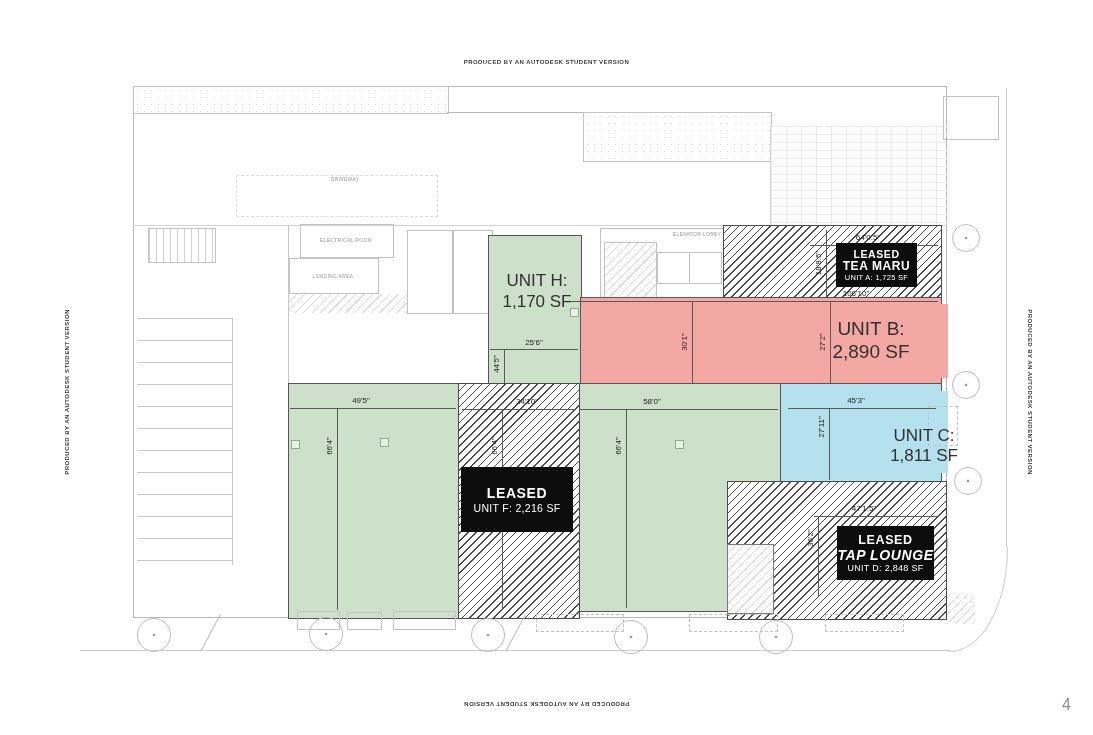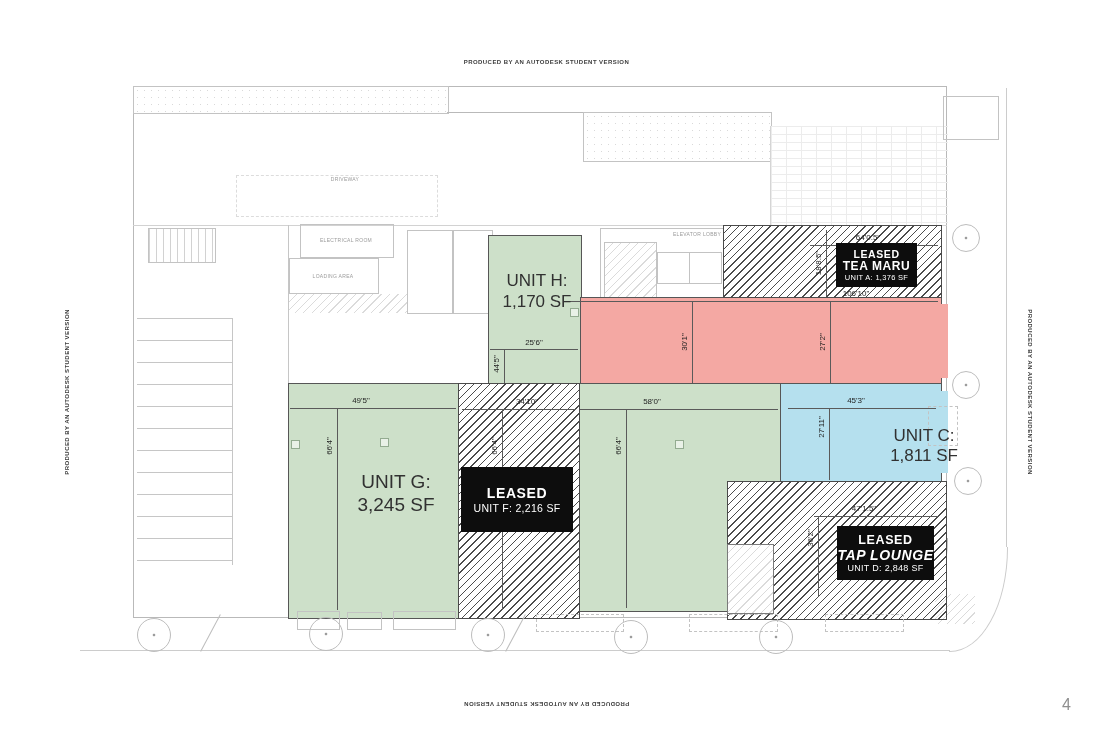--- a/index.html
+++ b/index.html
@@ -161,33 +161,33 @@
   <div class="vdim" style="left:329px;top:446px;">66'4"</div>
   <div class="vdim" style="left:494px;top:446px;">66'4"</div>
   <div class="vdim" style="left:618px;top:446px;">66'4"</div>
   <div class="vdim" style="left:821px;top:427px;">27'11"</div>
   <div class="vdim" style="left:810px;top:538px;">36'2"</div>
 
   <div class="ulabel" style="left:537px;top:291px;font-size:17px;line-height:21px;">
     <div class="l1">UNIT H:</div>
     <div class="l2">1,170 SF</div>
   </div>
-  <div class="ulabel" style="left:396px;top:493px;font-size:19px;line-height:23px;">
-    <div class="l1">UNIT G:</div>
-    <div class="l2">3,245 SF</div>
+  <div class="ulabel" style="left:871px;top:340px;font-size:19px;line-height:23px;">
+    <div class="l1">UNIT B:</div>
+    <div class="l2">2,890 SF</div>
   </div>
   <div class="ulabel" style="left:924px;top:446px;font-size:17px;line-height:20px;">
     <div class="l1">UNIT C:</div>
     <div class="l2">1,811 SF</div>
   </div>
 
   <div class="bbox" style="left:836px;top:243px;width:81px;height:44px;">
     <div class="s" style="font-size:10.5px;">LEASED</div>
     <div class="t" style="font-size:12px;">TEA MARU</div>
-    <div class="d" style="font-size:7.5px;">UNIT A: 1,376 SF</div>
+    <div class="d" style="font-size:7.5px;">UNIT A: 1,725 SF</div>
   </div>
   <div class="bbox" style="left:461px;top:467px;width:112px;height:65px;">
     <div class="s" style="font-size:14px;">LEASED</div>
     <div class="d" style="font-size:10.5px;">UNIT F: 2,216 SF</div>
   </div>
   <div class="bbox" style="left:837px;top:526px;width:97px;height:54px;">
     <div class="s" style="font-size:12.5px;">LEASED</div>
     <div class="t" style="font-size:14px;font-style:italic;">TAP LOUNGE</div>
     <div class="d" style="font-size:9px;">UNIT D: 2,848 SF</div>
   </div>

